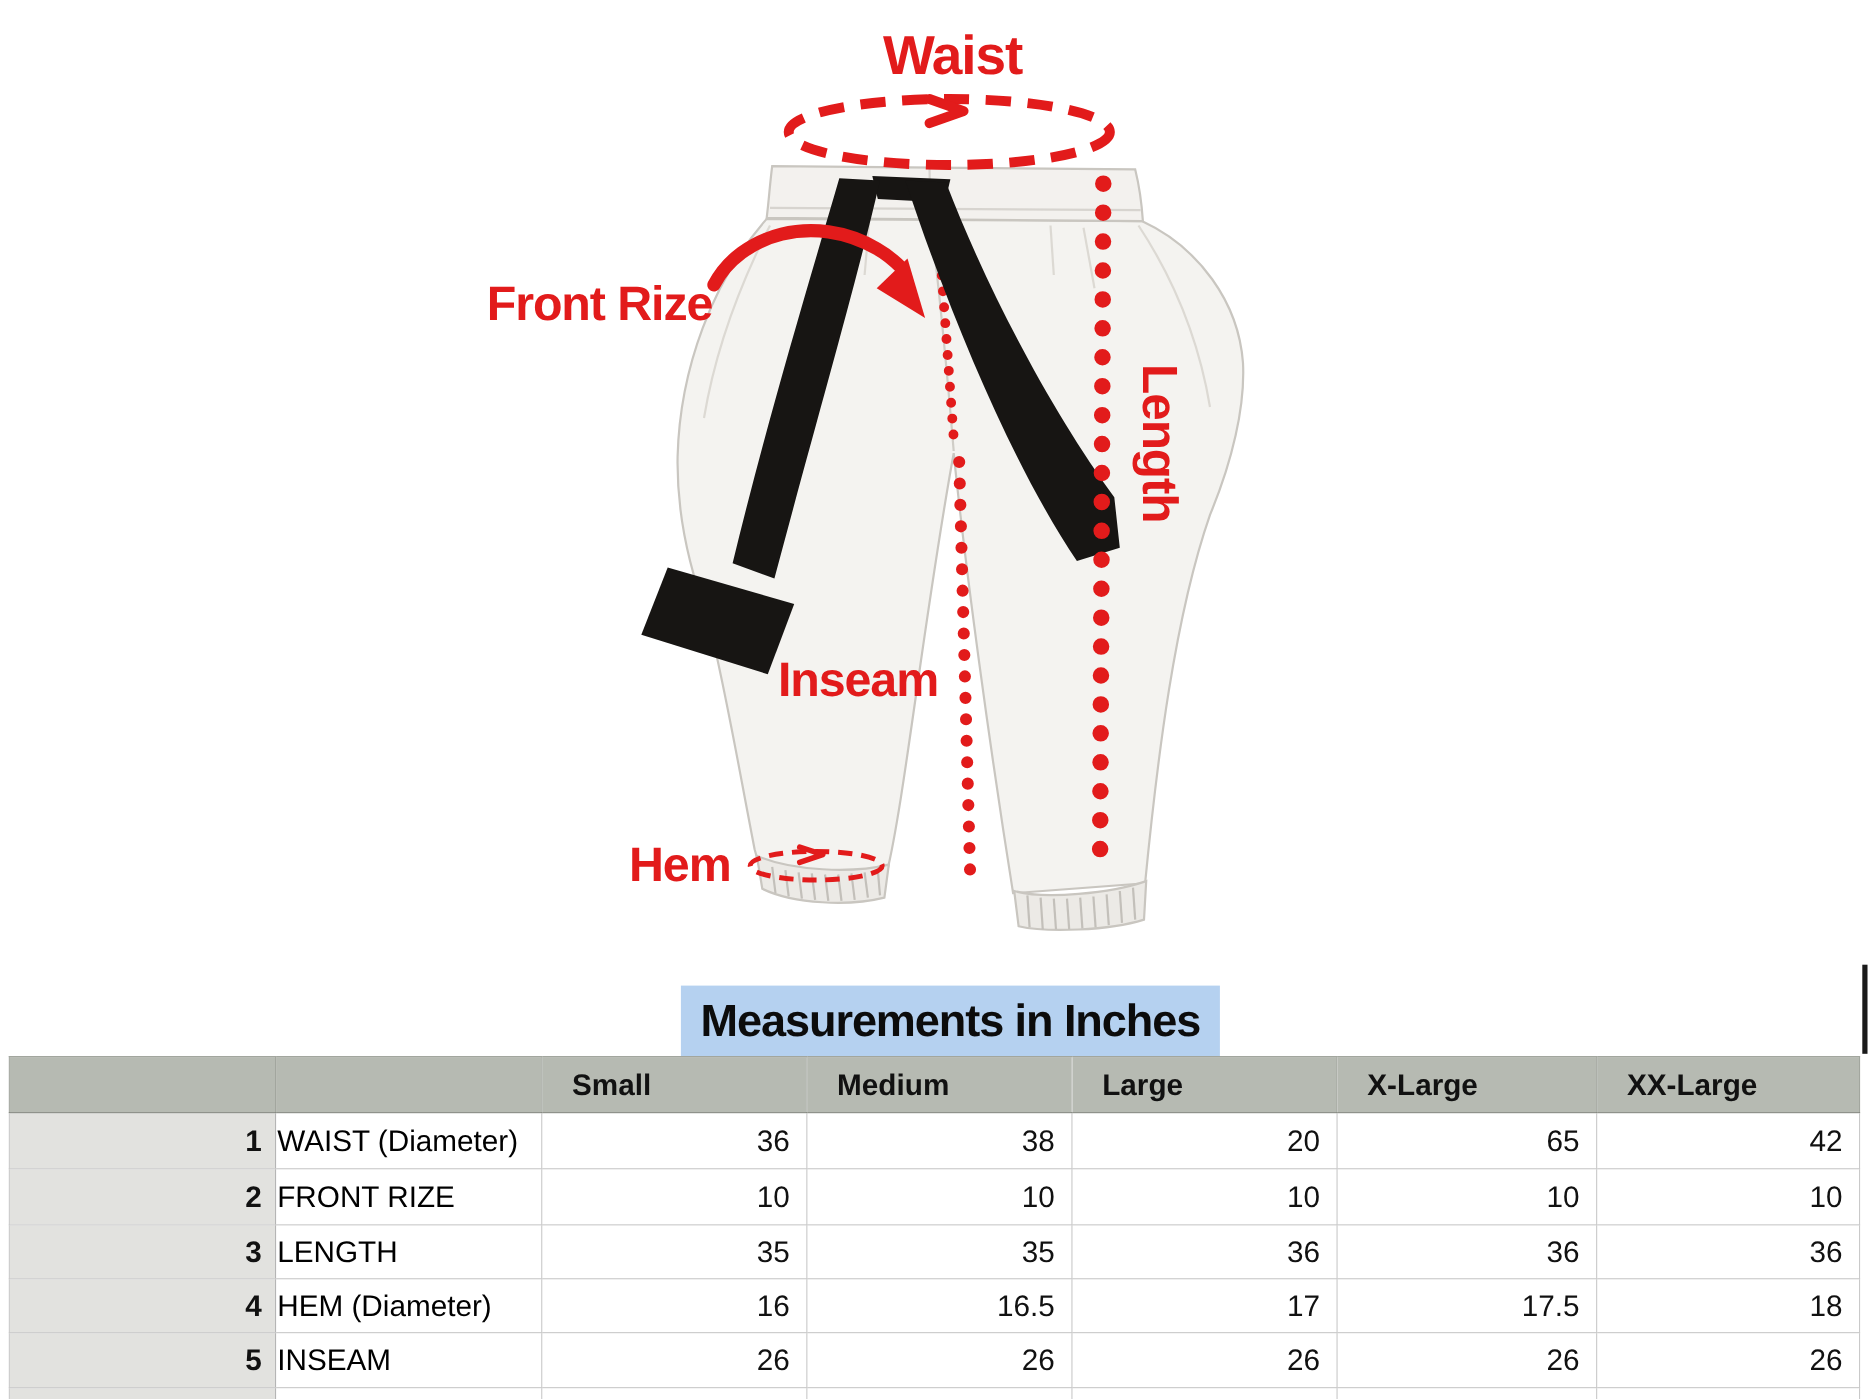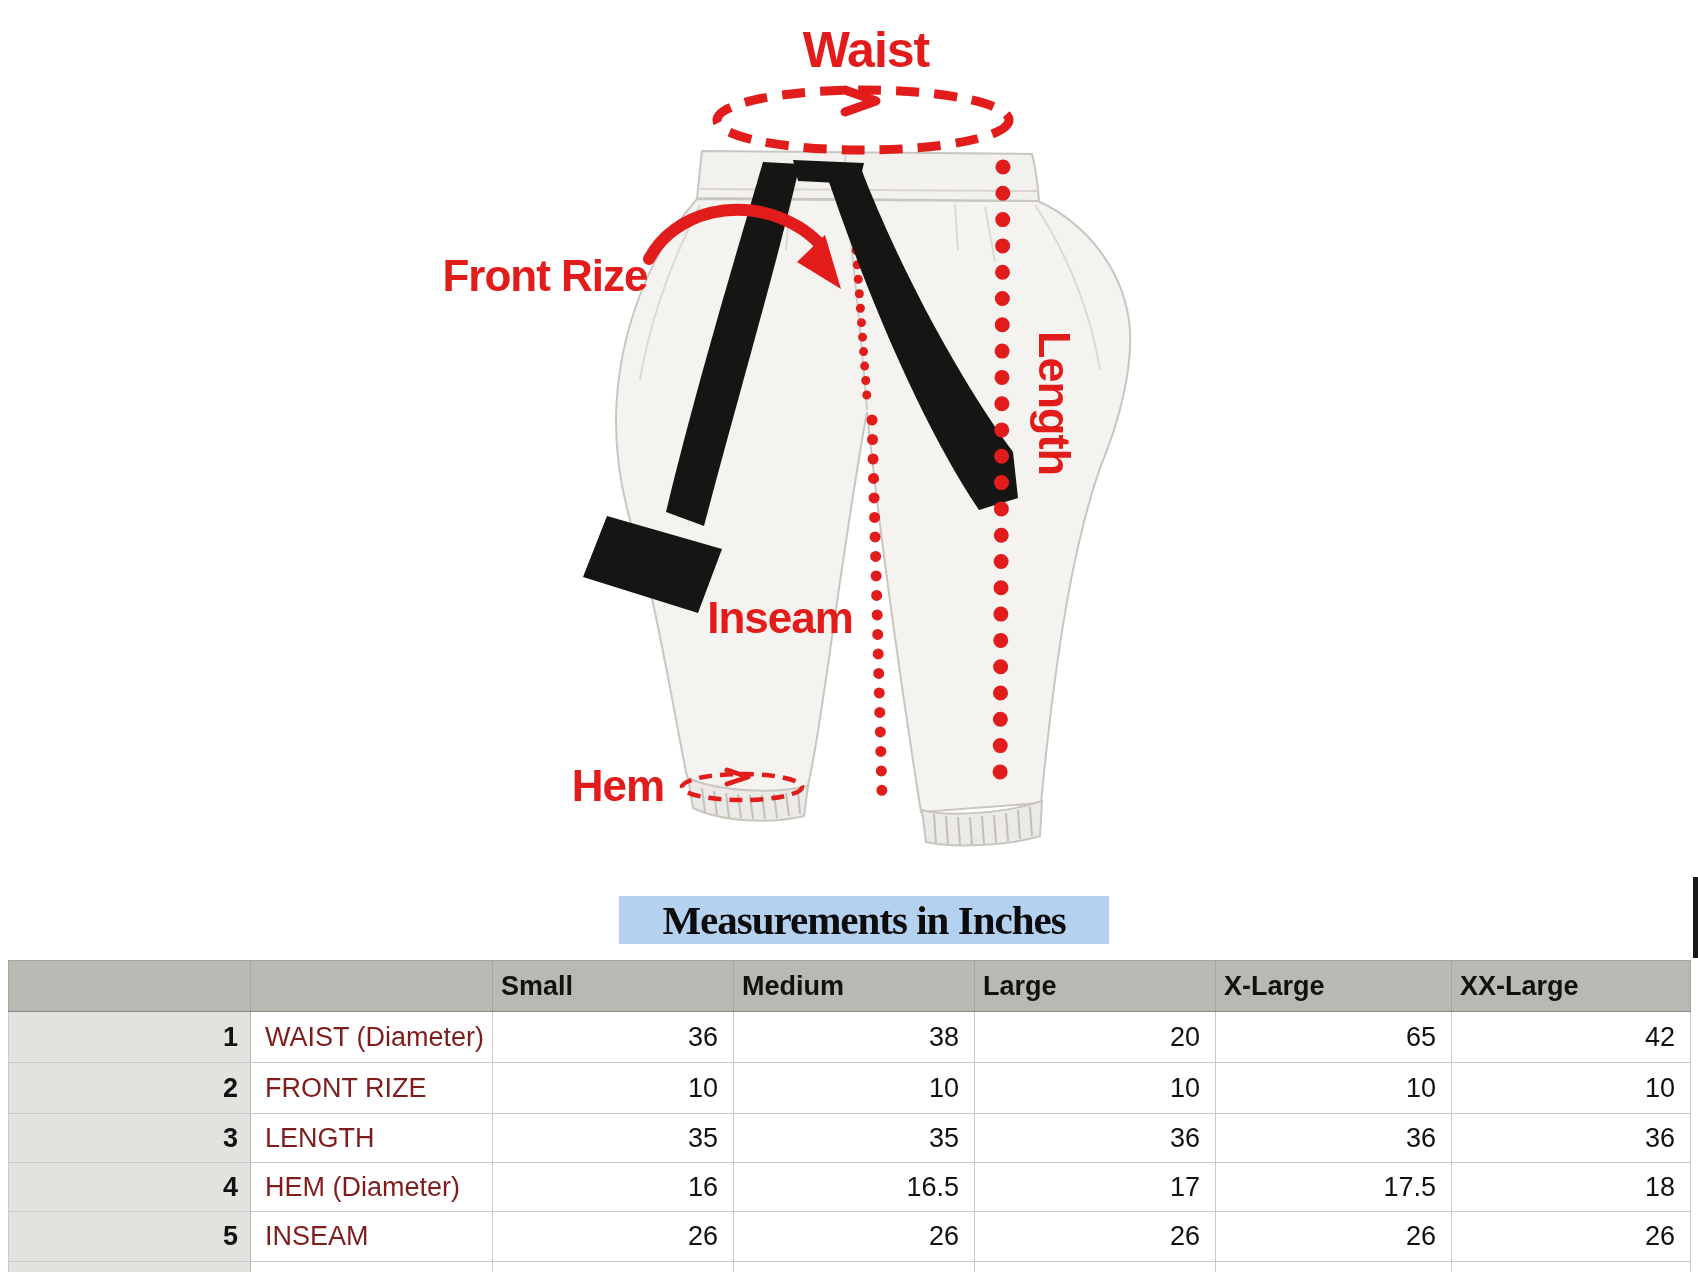--- a/index.html
+++ b/index.html
@@ -18,45 +18,45 @@
   #pants-svg{position:absolute;left:0;top:0;}
   .red-fill{fill:var(--red);}
   .red-stroke{stroke:var(--red);}
   .anno-label{
     font-family:"Liberation Sans","DejaVu Sans",sans-serif;
     font-weight:bold;letter-spacing:-1px;
   }
   .strap{fill:var(--strap);}
   
   #title-box{
-    position:absolute;left:619px;top:896px;width:490px;height:48px;
+    position:absolute;left:619px;top:896px;width:490px;height:64px;
     background:var(--highlight);
-    display:flex;align-items:center;justify-content:center;font-family:Liberation Serif, serif;
+    display:flex;align-items:center;justify-content:center;
   }
   #title-box span{
     font-size:41px;font-weight:bold;color:#0c0c0c;letter-spacing:-1px;
     white-space:nowrap;
   }
   
   #table-wrap{position:absolute;left:8px;top:960px;}
   table{border-collapse:collapse;table-layout:fixed;width:1682px;}
   td,th{
     font-size:27px;overflow:hidden;white-space:nowrap;
     border:1px solid #c9c9c9;vertical-align:middle;
   }
   thead th{
     background:var(--header-gray);border-color:#a2a69e;
     border-bottom:1px solid #83877f;
-    text-align:left;padding:0 0 0 8px;font-weight:bold;color:#111;
+    text-align:left;padding:0 0 0 27px;font-weight:bold;color:#111;
   }
   td.rownum{
     background:var(--rownum-gray);text-align:right;font-weight:bold;
     padding:0 12px 0 0;border-right:1px solid #b5b5b5;color:#111;
   }
-  td.mlabel{text-align:left;padding:0 0 0 14px;font-weight:normal;color:#7f1d1d;margin-top:24px;}
+  td.mlabel{text-align:left;padding:0 0 0 1px;font-weight:normal;color:#000000;margin-top:24px;}
   td.val{text-align:right;padding:0 15px 0 16px;font-weight:normal;color:#111;}
   tr.partial td{border-bottom:none;}
   
   #edge-bar{position:absolute;left:1693px;top:877px;width:5px;height:81px;background:#1a1a1a;}
 </style>
 </head>
 <body>
 
 <div id="stage">
 

